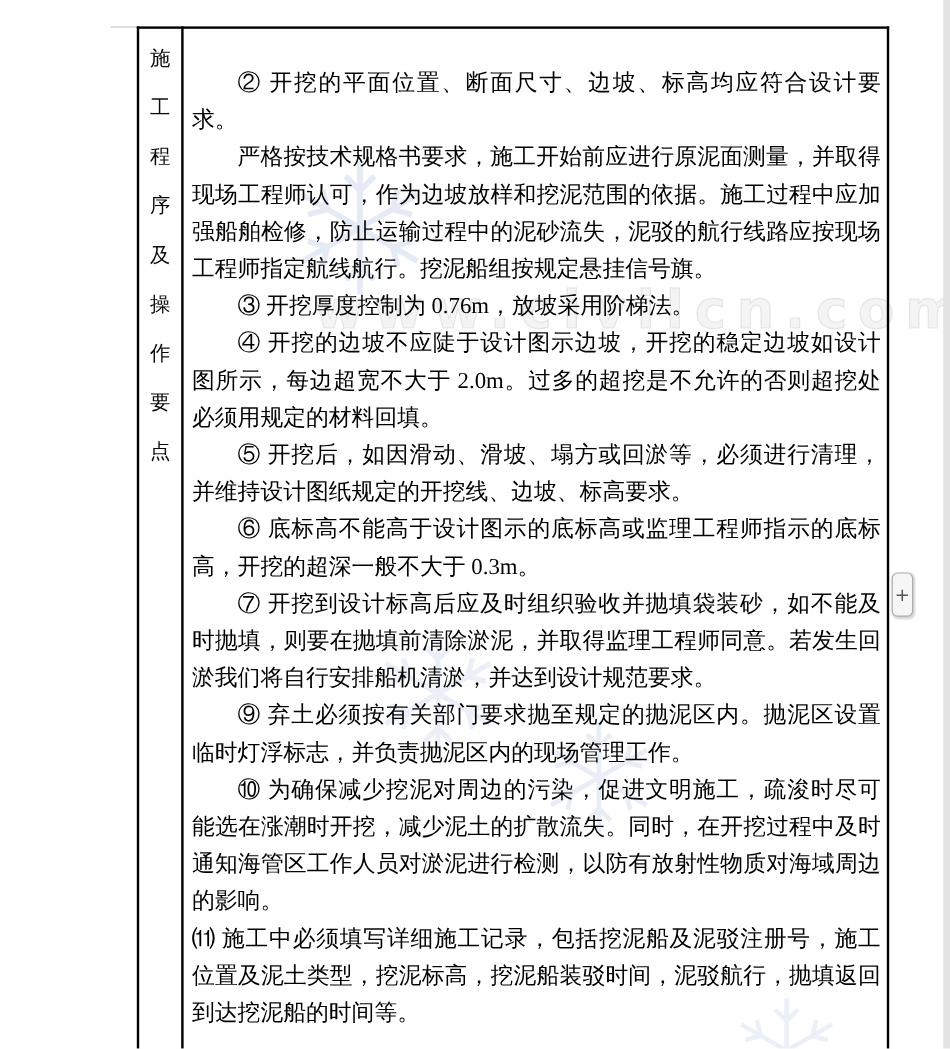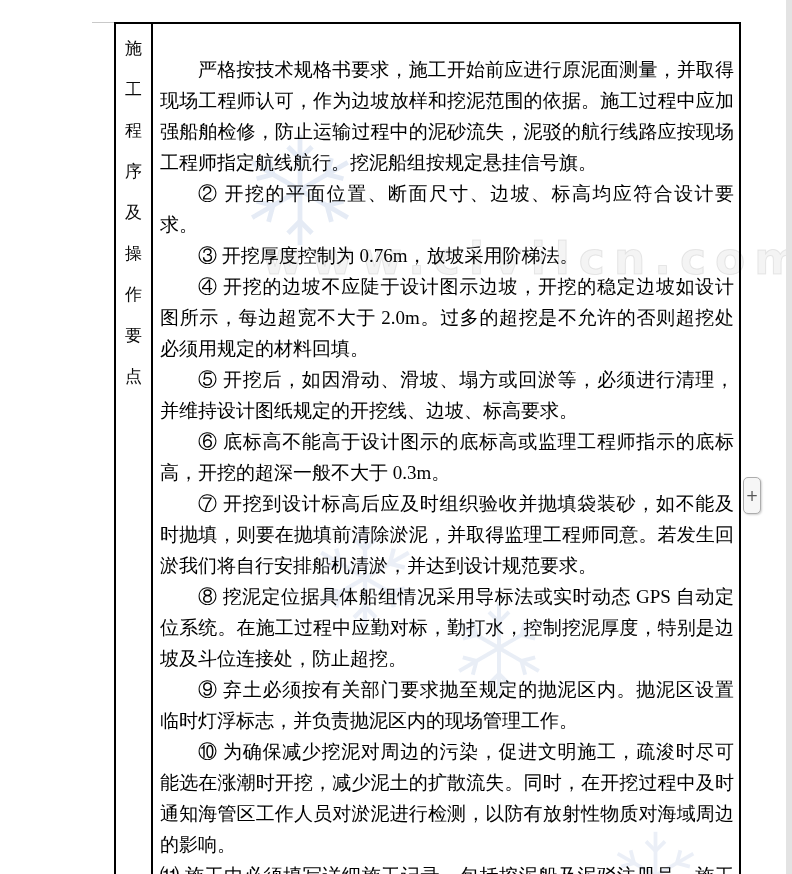--- a/index.html
+++ b/index.html
@@ -149,28 +149,27 @@
     <div class="ch">程</div>
     <div class="ch">序</div>
     <div class="ch">及</div>
     <div class="ch">操</div>
     <div class="ch">作</div>
     <div class="ch">要</div>
     <div class="ch">点</div>
   </div>
 
   <div class="content">
+    <p class="ind">② 开挖的平面位置、断面尺寸、边坡、标高均应符合设计要求。</p>
     <p class="ind">严格按技术规格书要求，施工开始前应进行原泥面测量，并取得现场工程师认可，作为边坡放样和挖泥范围的依据。施工过程中应加强船舶检修，防止运输过程中的泥砂流失，泥驳的航行线路应按现场工程师指定航线航行。挖泥船组按规定悬挂信号旗。</p>
-    <p class="ind">② 开挖的平面位置、断面尺寸、边坡、标高均应符合设计要求。</p>
     <p class="ind">③ 开挖厚度控制为 0.76m，放坡采用阶梯法。</p>
     <p class="ind">④ 开挖的边坡不应陡于设计图示边坡，开挖的稳定边坡如设计图所示，每边超宽不大于 2.0m。过多的超挖是不允许的否则超挖处必须用规定的材料回填。</p>
     <p class="ind">⑤ 开挖后，如因滑动、滑坡、塌方或回淤等，必须进行清理，并维持设计图纸规定的开挖线、边坡、标高要求。</p>
     <p class="ind">⑥ 底标高不能高于设计图示的底标高或监理工程师指示的底标高，开挖的超深一般不大于 0.3m。</p>
     <p class="ind">⑦ 开挖到设计标高后应及时组织验收并抛填袋装砂，如不能及时抛填，则要在抛填前清除淤泥，并取得监理工程师同意。若发生回淤我们将自行安排船机清淤，并达到设计规范要求。</p>
-    <p class="ind">⑧ 挖泥定位据具体船组情况采用导标法或实时动态 GPS 自动定位系统。在施工过程中应勤对标，勤打水，控制挖泥厚度，特别是边坡及斗位连接处，防止超挖。</p>
     <p class="ind">⑨ 弃土必须按有关部门要求抛至规定的抛泥区内。抛泥区设置临时灯浮标志，并负责抛泥区内的现场管理工作。</p>
     <p class="ind">⑩ 为确保减少挖泥对周边的污染，促进文明施工，疏浚时尽可能选在涨潮时开挖，减少泥土的扩散流失。同时，在开挖过程中及时通知海管区工作人员对淤泥进行检测，以防有放射性物质对海域周边的影响。</p>
     <p class="noind">⑾ 施工中必须填写详细施工记录，包括挖泥船及泥驳注册号，施工位置及泥土类型，挖泥标高，挖泥船装驳时间，泥驳航行，抛填返回到达挖泥船的时间等。</p>
   </div>
 
   <div class="plus-btn">
     <span>+</span>
   </div>
 
 </div>

